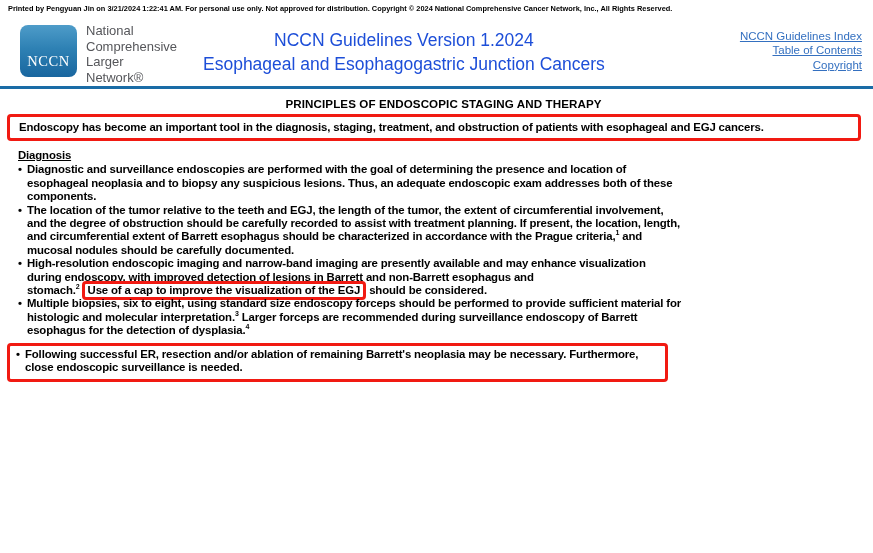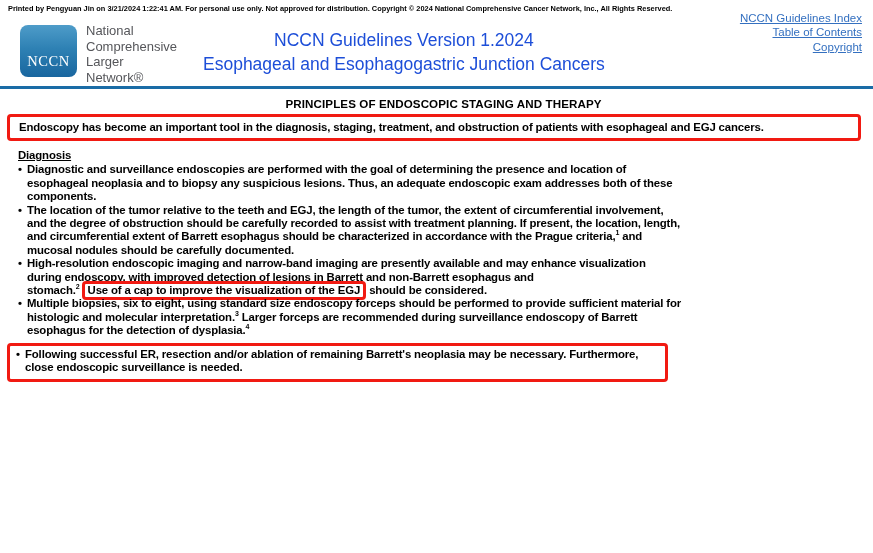--- a/index.html
+++ b/index.html
@@ -42,21 +42,21 @@
     position:absolute;top:23px;left:86px;
     font-size:13px;line-height:15.5px;color:var(--org-text-gray);
   }
   #title{
     position:absolute;top:28px;left:203px;
     font-size:17.5px;font-weight:normal;line-height:24px;color:#1d4ed8;
     white-space:nowrap;
     text-align:center;
   }
   #links{
-    position:absolute;top:11px;right:11px;
+    position:absolute;top:29px;right:11px;
     text-align:right;font-size:11.5px;line-height:14.3px;
   }
   #links .hlink{
     color:var(--link-blue);text-decoration:underline;cursor:pointer;
     display:block;
   }
   #rule{
     position:absolute;top:86px;left:0;width:873px;height:2.5px;
     background:var(--header-rule-blue);
   }

